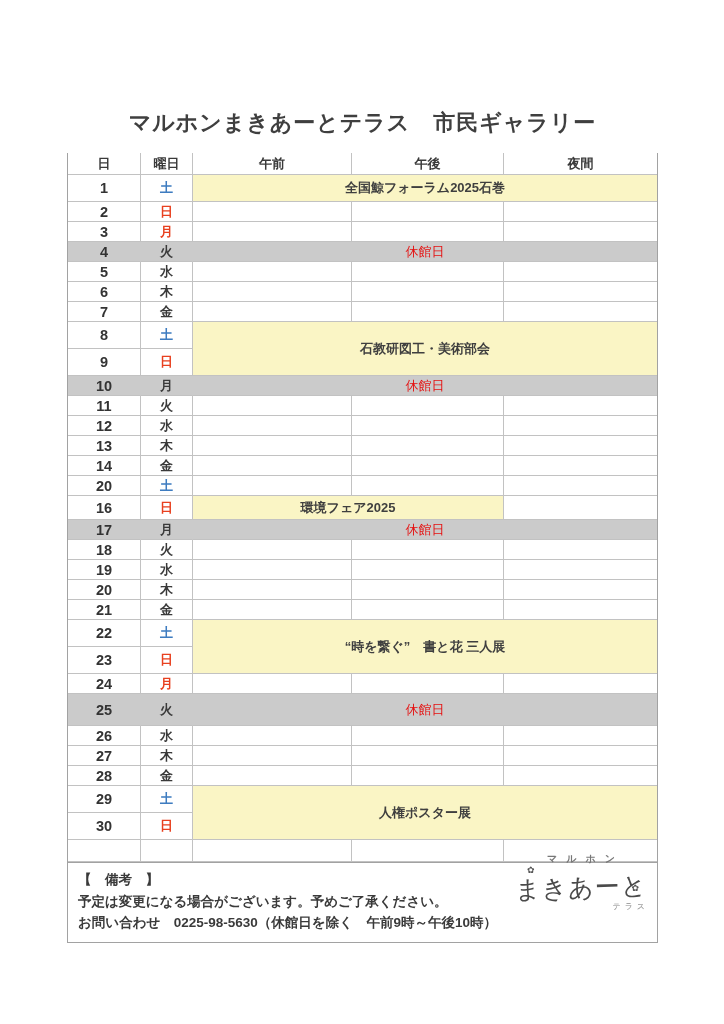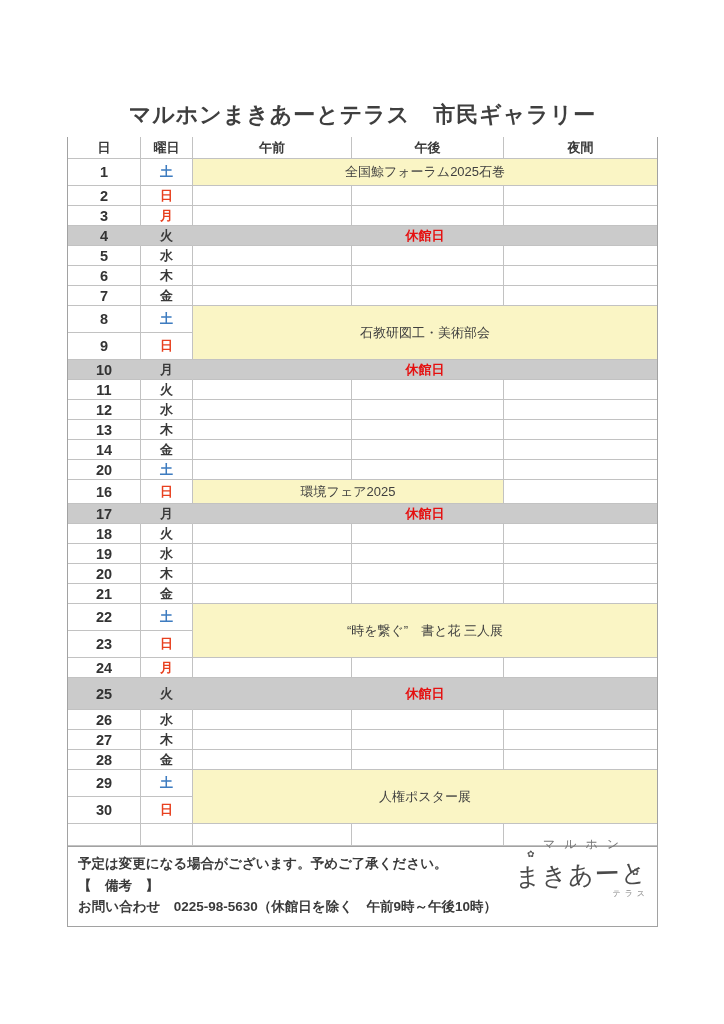--- a/index.html
+++ b/index.html
@@ -4,21 +4,21 @@
 <style>
   * { box-sizing: border-box; }
   html,body { margin:0; padding:0; background:#ffffff; }
   body { font-family:"Liberation Sans","DejaVu Sans",sans-serif; }
   .page {
     position:relative; width:724px; height:1024px; margin:0 auto;
     background:#ffffff; color:#3d3d3d; overflow:hidden;
   }
   .content { position:absolute; left:67px; top:0; width:591px; }
   .title {
-    margin:0; padding-top:100px; padding-bottom:7px;
+    margin:8px; padding-top:100px; padding-bottom:7px;
     text-align:center; font-size:22px; font-weight:bold; color:#3f3f3f;
     letter-spacing:1px; white-space:nowrap;
   }
   .strip {
     border-top:4px double #3f3f3f; border-bottom:4px double #3f3f3f;
     border-left:1px solid #9a9a9a; border-right:1px solid #9a9a9a;
     display:flex; justify-content:space-between; align-items:center;
     padding:1px 8px 1px 10px; height:23px; font-weight:bold;
   }
   .strip .left  { font-size:14px; color:#3a3a3a; }
@@ -34,37 +34,37 @@
     border-left:1px solid #c2c2c2; border-bottom:1px solid #c2c2c2;
     padding:0 2px; text-align:center; vertical-align:middle; overflow:hidden;
   }
   th:first-child, td:first-child { border-left:none; }
   thead th { height:22px; font-weight:bold; font-size:13px; background:#fff; }
   td.day { font-size:14.5px; font-weight:600; color:#333; }
   td.wd  { font-size:13px; font-weight:bold; }
   td.wd.sat { color:var(--sat,#3E7CC0); }
   td.wd.sun { color:var(--sun,#E8401F); }
   td.event {
-    background:var(--event-bg,#FAF5C5); font-weight:normal; font-size:13px; color:#3f3f3f;
+    background:var(--event-bg,#FAF5C5); font-weight:bold; font-size:13px; color:#3f3f3f;
   }
   tr.closed td { background:var(--closed-bg,#CBCBCB); border-left-color:var(--closed-bg,#CBCBCB); }
-  td.closedcell { font-weight:bold; font-size:13px; color:var(--closed-red,#E51010); }
+  td.closedcell { font-weight:normal; font-size:13px; color:var(--closed-red,#E51010); }
   td.cell { background:#fff; }
   .remarks {
     position:relative;
     border:1px solid #a2a2a2; border-top:none;
     padding:6px 10px 8px 10px; font-weight:bold; color:#3a3a3a;
     font-size:13.5px; line-height:1.6; min-height:70px;
   }
   .remarks .rline { white-space:nowrap; }
   .logo {
     position:absolute; right:8px; top:-12px; width:136px; height:84px;
     text-align:center; pointer-events:none;
   }
-  .logo-top { font-size:12px; letter-spacing:9px; color:#777; font-weight:normal; padding-left:9px; }
+  .logo-top { font-size:10px; letter-spacing:9px; color:#777; font-weight:bold; padding-left:9px; }
   .logo-main {
     font-size:25px; font-weight:500; color:#4a4a4a; line-height:1.6;
     transform:rotate(-2deg); letter-spacing:1px; white-space:nowrap;
   }
   .logo-sub { font-size:8px; letter-spacing:4px; color:#8a8a8a; text-align:right; margin-top:-6px; font-weight:normal; }
   .flower { position:absolute; font-size:9px; color:#555; font-weight:normal; }
   .flower.f1 { left:14px; top:12px; }
   .flower.f2 { right:10px; top:30px; }
 </style>
 </head>
@@ -282,22 +282,22 @@
             <td class="day"></td>
             <td class="wd wk"></td>
             <td class="cell"></td>
             <td class="cell"></td>
             <td class="cell"></td>
           </tr>
         </tbody>
     </table>
 
     <div class="remarks">
+      <div class="rline">【　備考　】</div>
       <div class="rline">予定は変更になる場合がございます。予めご了承ください。</div>
-      <div class="rline">【　備考　】</div>
       <div class="rline">お問い合わせ　0225-98-5630（休館日を除く　午前9時～午後10時）</div>
 
       <div class="logo">
         <div class="logo-top">マルホン</div>
         <div class="logo-main">まきあーと</div>
         <div class="logo-sub">テラス</div>
         <span class="flower f1">✿</span>
         <span class="flower f2">✿</span>
       </div>
     </div>

